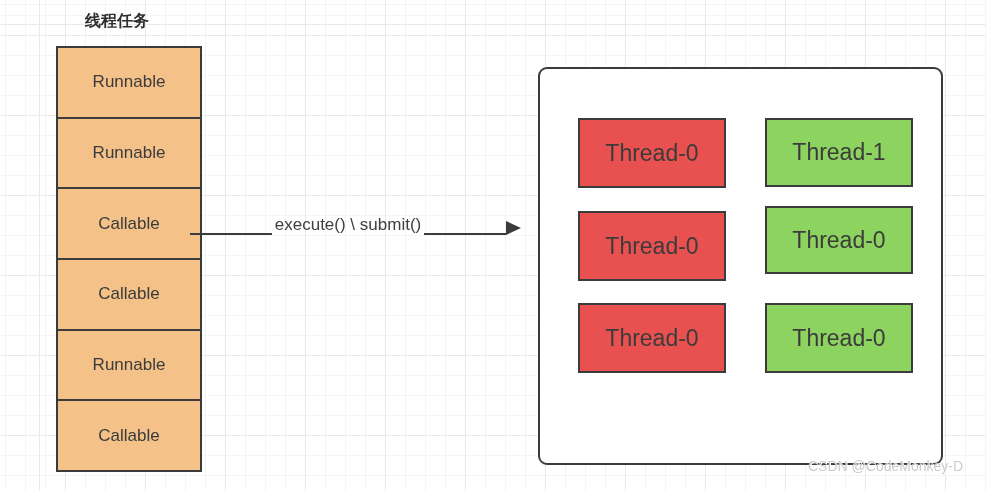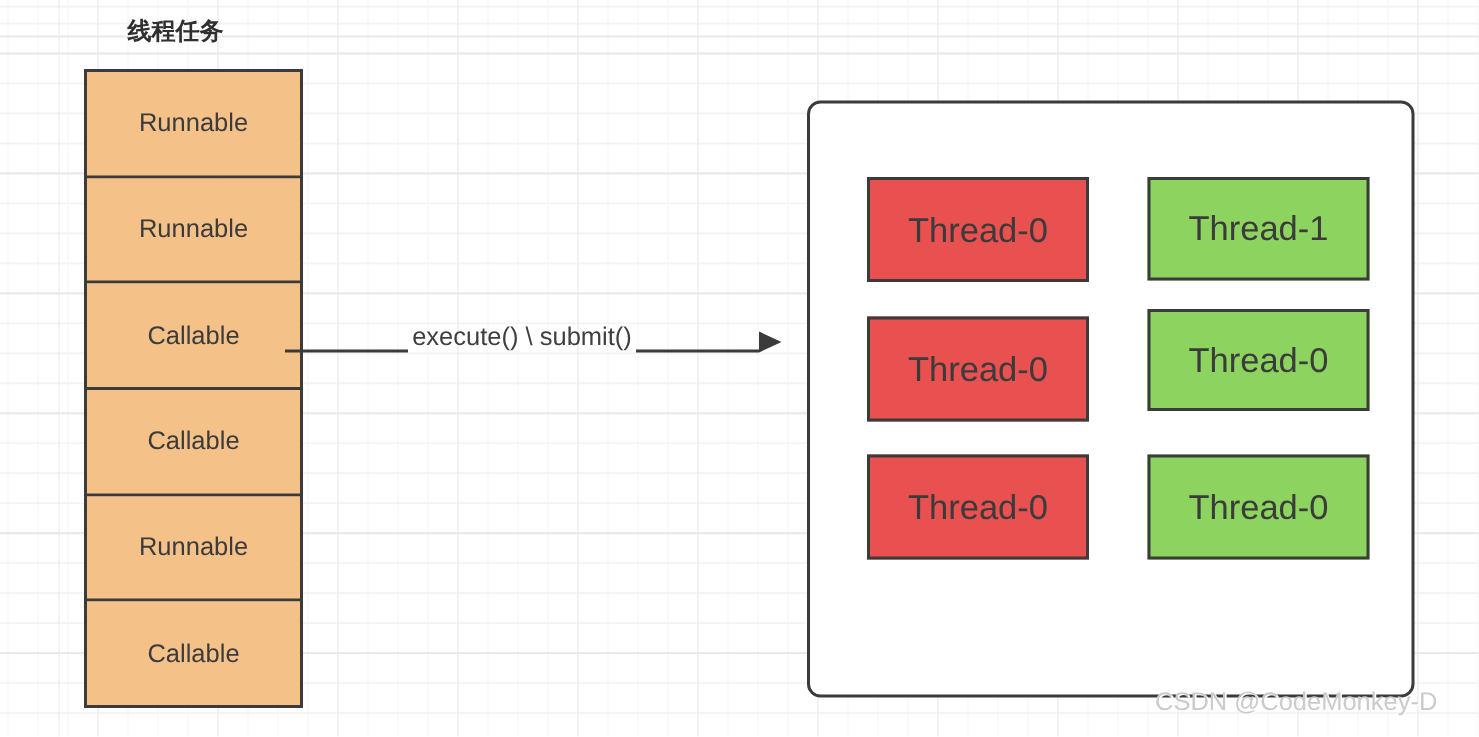--- a/index.html
+++ b/index.html
@@ -91,22 +91,22 @@
   }
   .t-r1c1 { left: 38px;  top: 49px;  height: 70px; }
   .t-r1c2 { left: 225px; top: 49px;  height: 69px; }
   .t-r2c1 { left: 38px;  top: 142px; height: 70px; }
   .t-r2c2 { left: 225px; top: 137px; height: 68px; }
   .t-r3c1 { left: 38px;  top: 234px; height: 70px; }
   .t-r3c2 { left: 225px; top: 234px; height: 70px; }
 
   .watermark {
     position: absolute;
-    left: 770px; top: 458px;
-    font-size: 17px;
+    left: 808px; top: 458px;
+    font-size: 14px;
     white-space: nowrap;
     text-shadow: 1px 1px 0 #ffffff;
   }
 </style>
 </head>
 <body>
 
 <div class="canvas">
 
   <div class="diagram-title task-title">线程任务</div>

